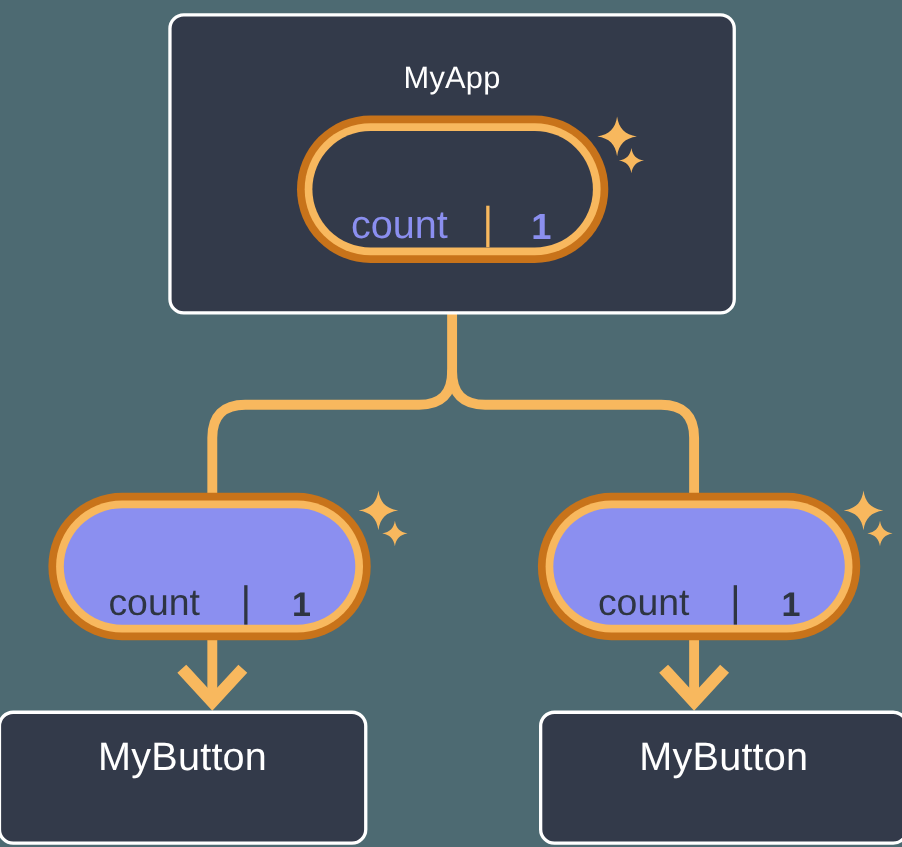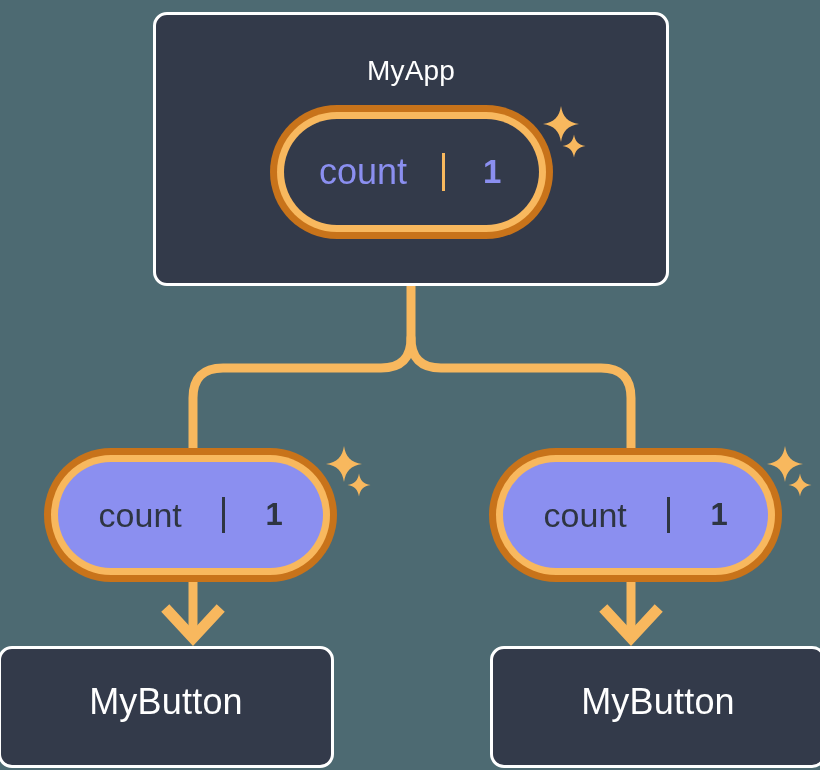--- a/index.html
+++ b/index.html
@@ -56,21 +56,21 @@
     font-size: 28px;
   }
 
   .btn-card {
     height: 122px;
     top: 646px;
   }
   #btn-card-left  { left: -2px;  width: 336px; }
   #btn-card-right { left: 490px; width: 336px; }
   .btn-card .card-title {
-    top: 32px;
+    top: 18px;
     font-size: 36px;
   }
 
   
   .pill {
     position: absolute;
     box-sizing: border-box;
     border-radius: 999px;
     background: #c8731a;           
     padding: 7px;
@@ -82,21 +82,21 @@
     border-radius: 999px;
     background: #f8b85e;           
     padding: 7px;
     display: flex;
   }
   .pill-inner {
     flex: 1;
     box-sizing: border-box;
     border-radius: 999px;
     display: flex;
-    align-items: center;
+    align-items: flex-end;
     overflow: hidden;
   }
   .pill-key, .pill-val {
     display: flex;
     align-items: center;
     justify-content: center;
     box-sizing: border-box;
     white-space: nowrap;
   }
   .pill-key { flex: 1 1 auto; }

